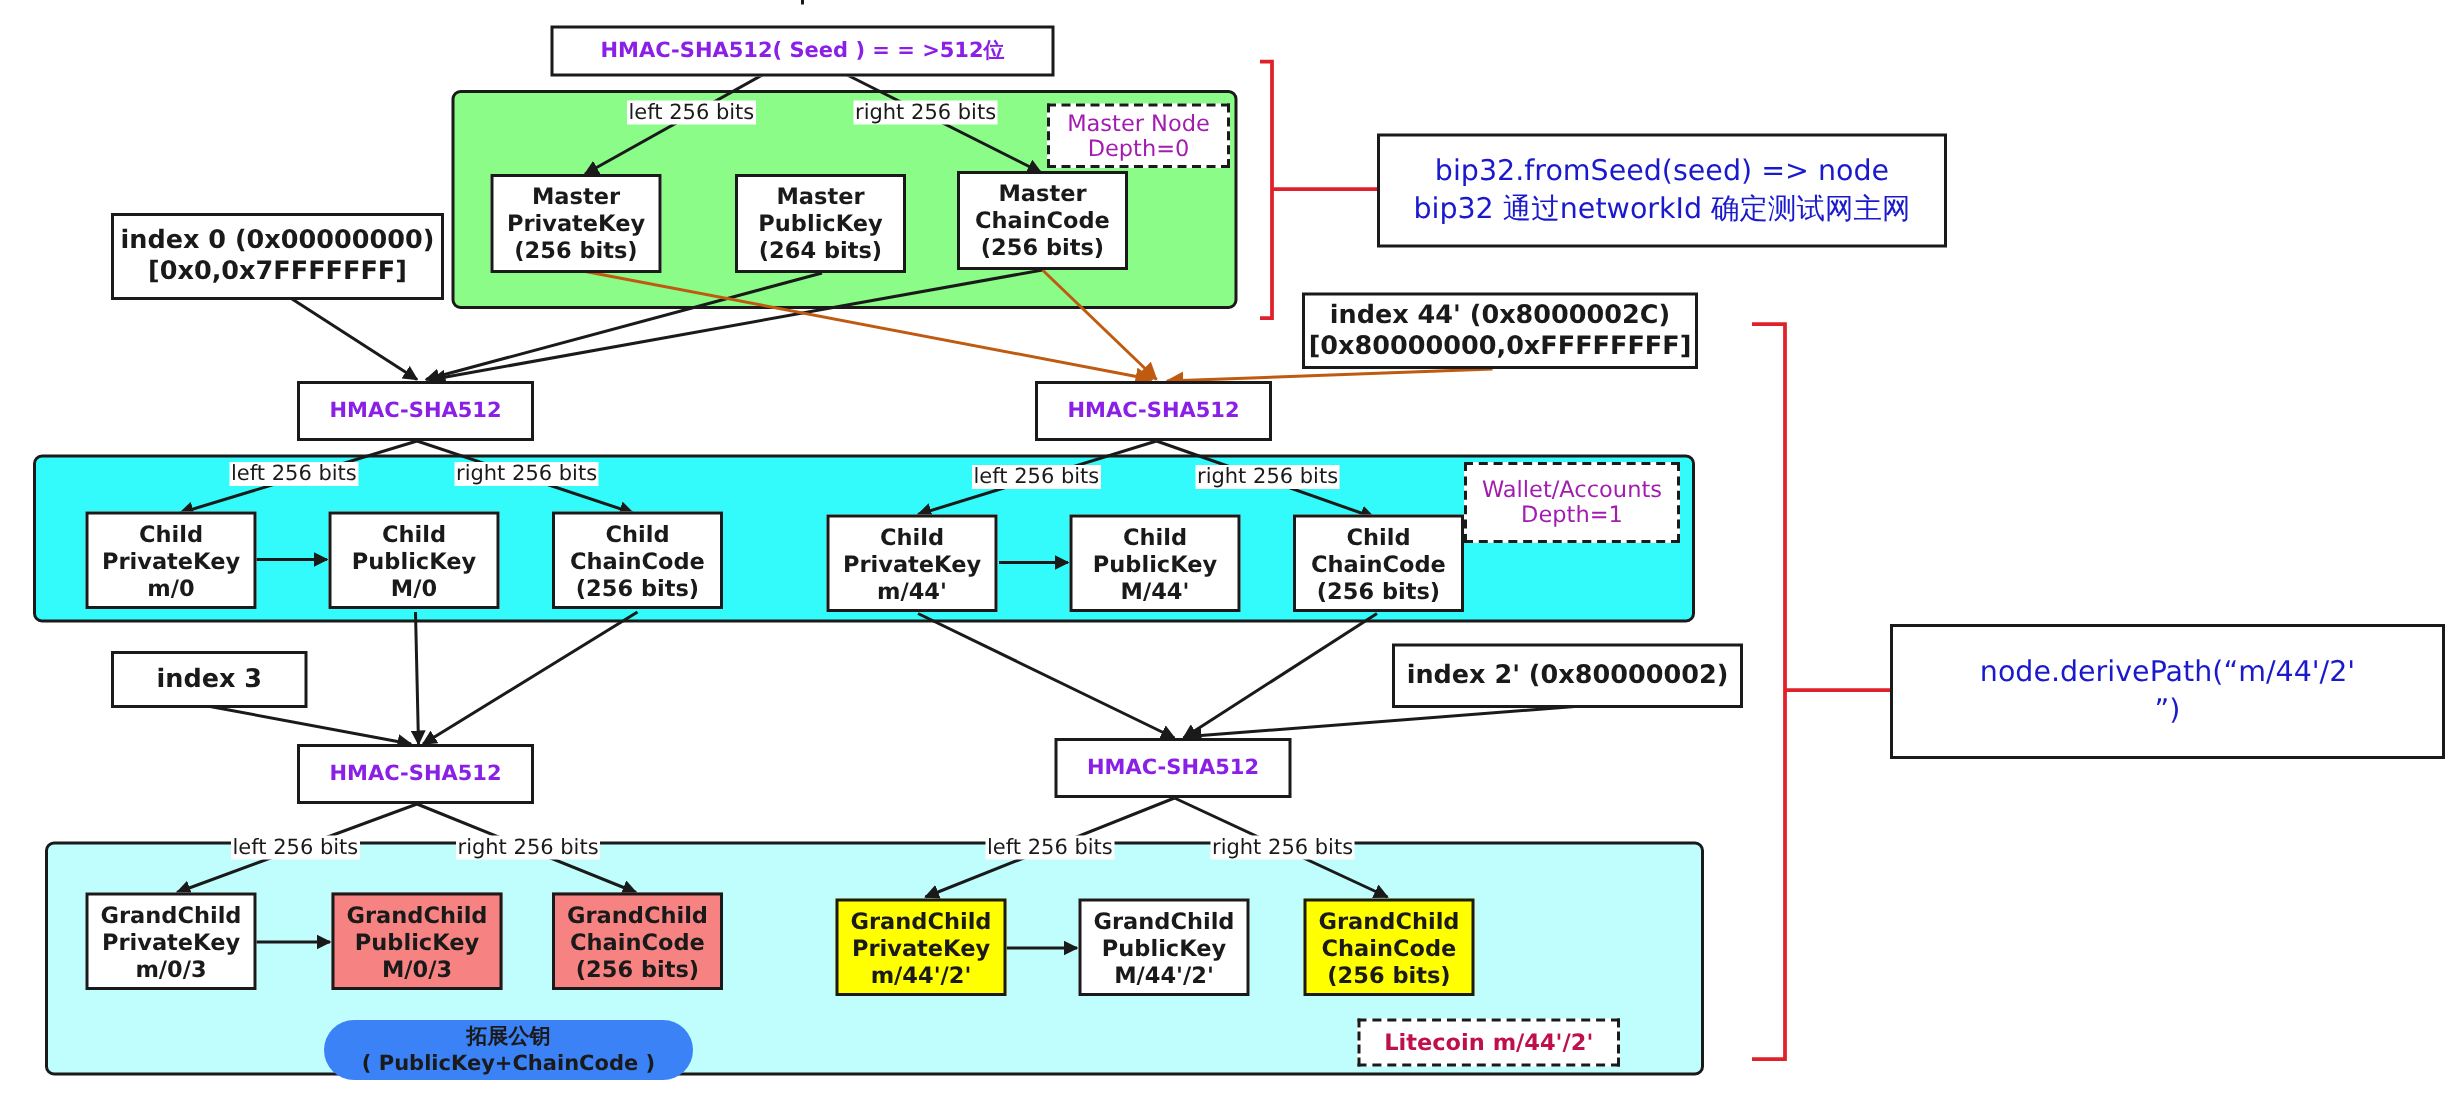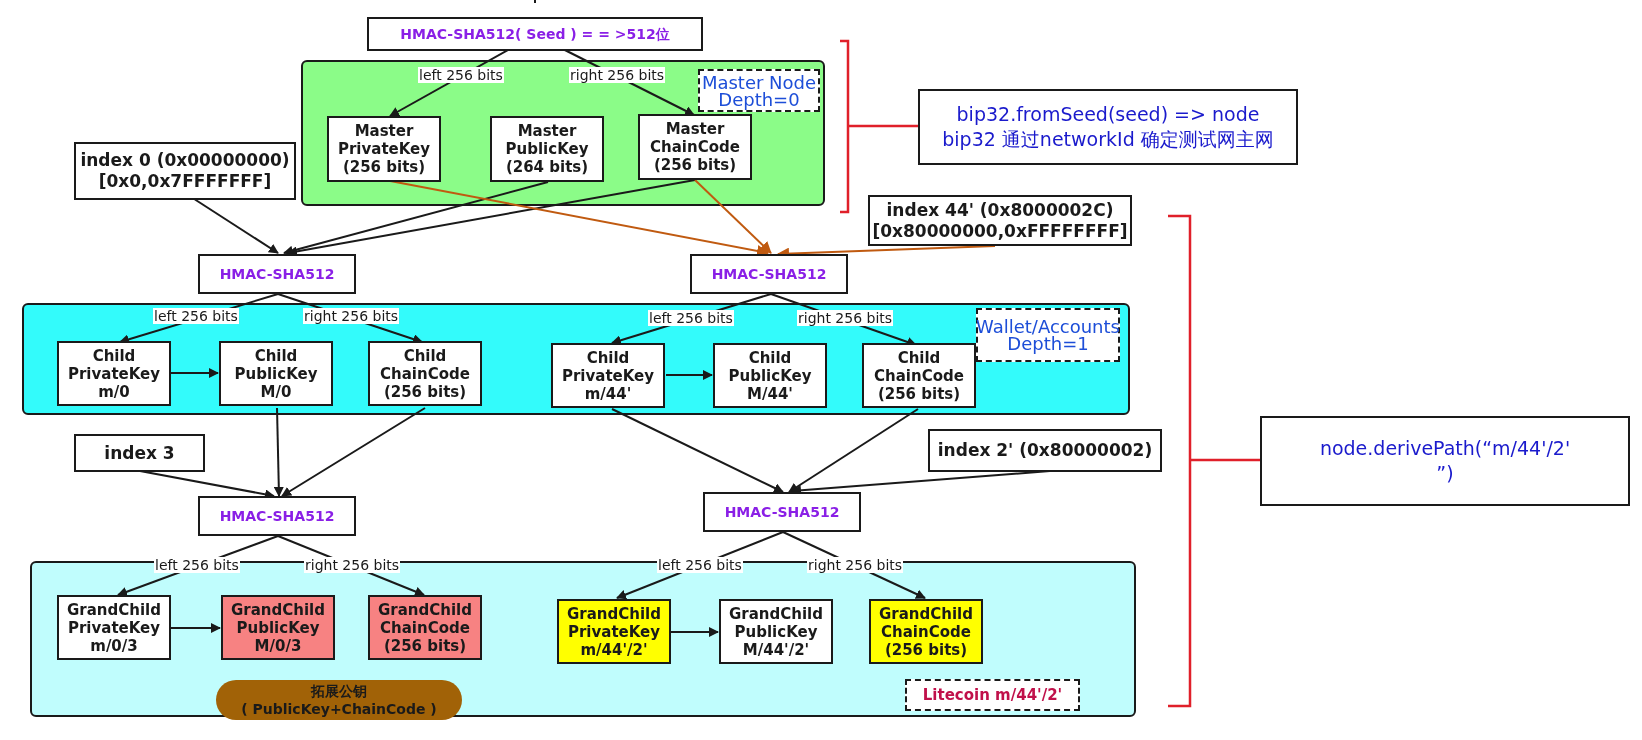--- a/index.html
+++ b/index.html
@@ -14,21 +14,21 @@
           display:flex; align-items:center; justify-content:center; text-align:center;
           font-weight:bold; font-size:15px; line-height:18px; color:#1a1a1a; white-space:pre-line; }
   .node.pink { background:#f78282; }
   .node.yellow { background:#ffff00; }
   .hmac { color:#8a1fe6; font-size:14px; }
   .idx { font-size:17px; line-height:21px; }
   .edge-label { position:absolute; background:#ffffff; font-size:14px; line-height:16px; color:#1a1a1a;
                 padding:0 1px; white-space:nowrap; }
   .dashed { position:absolute; border:2px dashed #1a1a1a; background:#ffffff; box-sizing:border-box;
             display:flex; align-items:center; justify-content:center; text-align:center;
-            color:#1d4ed8; font-size:18px; line-height:17px; white-space:pre-line; }
+            color:#a21caf; font-size:15px; line-height:17px; white-space:pre-line; }
   .ext { position:absolute; display:flex; align-items:center; justify-content:center; text-align:center;
          font-weight:bold; font-size:14px; line-height:18px; color:#1a1a1a; white-space:pre-line; }
   .code-box { position:absolute; border:2px solid #1a1a1a; background:#fff; box-sizing:border-box;
               display:flex; align-items:center; justify-content:center; text-align:center;
               color:#1a1acc; font-size:19px; line-height:25px; white-space:pre-line; }
   svg.wires { position:absolute; left:0; top:0; pointer-events:none; }
 </style>
 </head>
 <body>
 
@@ -171,16 +171,16 @@
   <div class="node yellow" style="left:557px;top:599px;width:114px;height:65px;">GrandChild
 PrivateKey
 m/44'/2'</div>
   <div class="node" style="left:719px;top:599px;width:114px;height:65px;">GrandChild
 PublicKey
 M/44'/2'</div>
   <div class="node yellow" style="left:869px;top:599px;width:114px;height:65px;">GrandChild
 ChainCode
 (256 bits)</div>
 
-  <div class="ext" style="left:216px;top:680px;width:246px;height:40px;background:#a16207;border-radius:20px;">拓展公钥
+  <div class="ext" style="left:216px;top:680px;width:246px;height:40px;background:#3b82f6;border-radius:20px;">拓展公钥
 ( PublicKey+ChainCode )</div>
   <div class="dashed" style="left:905px;top:679px;width:175px;height:32px;color:#c0104a;font-weight:bold;font-size:15px;">Litecoin m/44'/2'</div>
 </div>
 
 </body></html>

